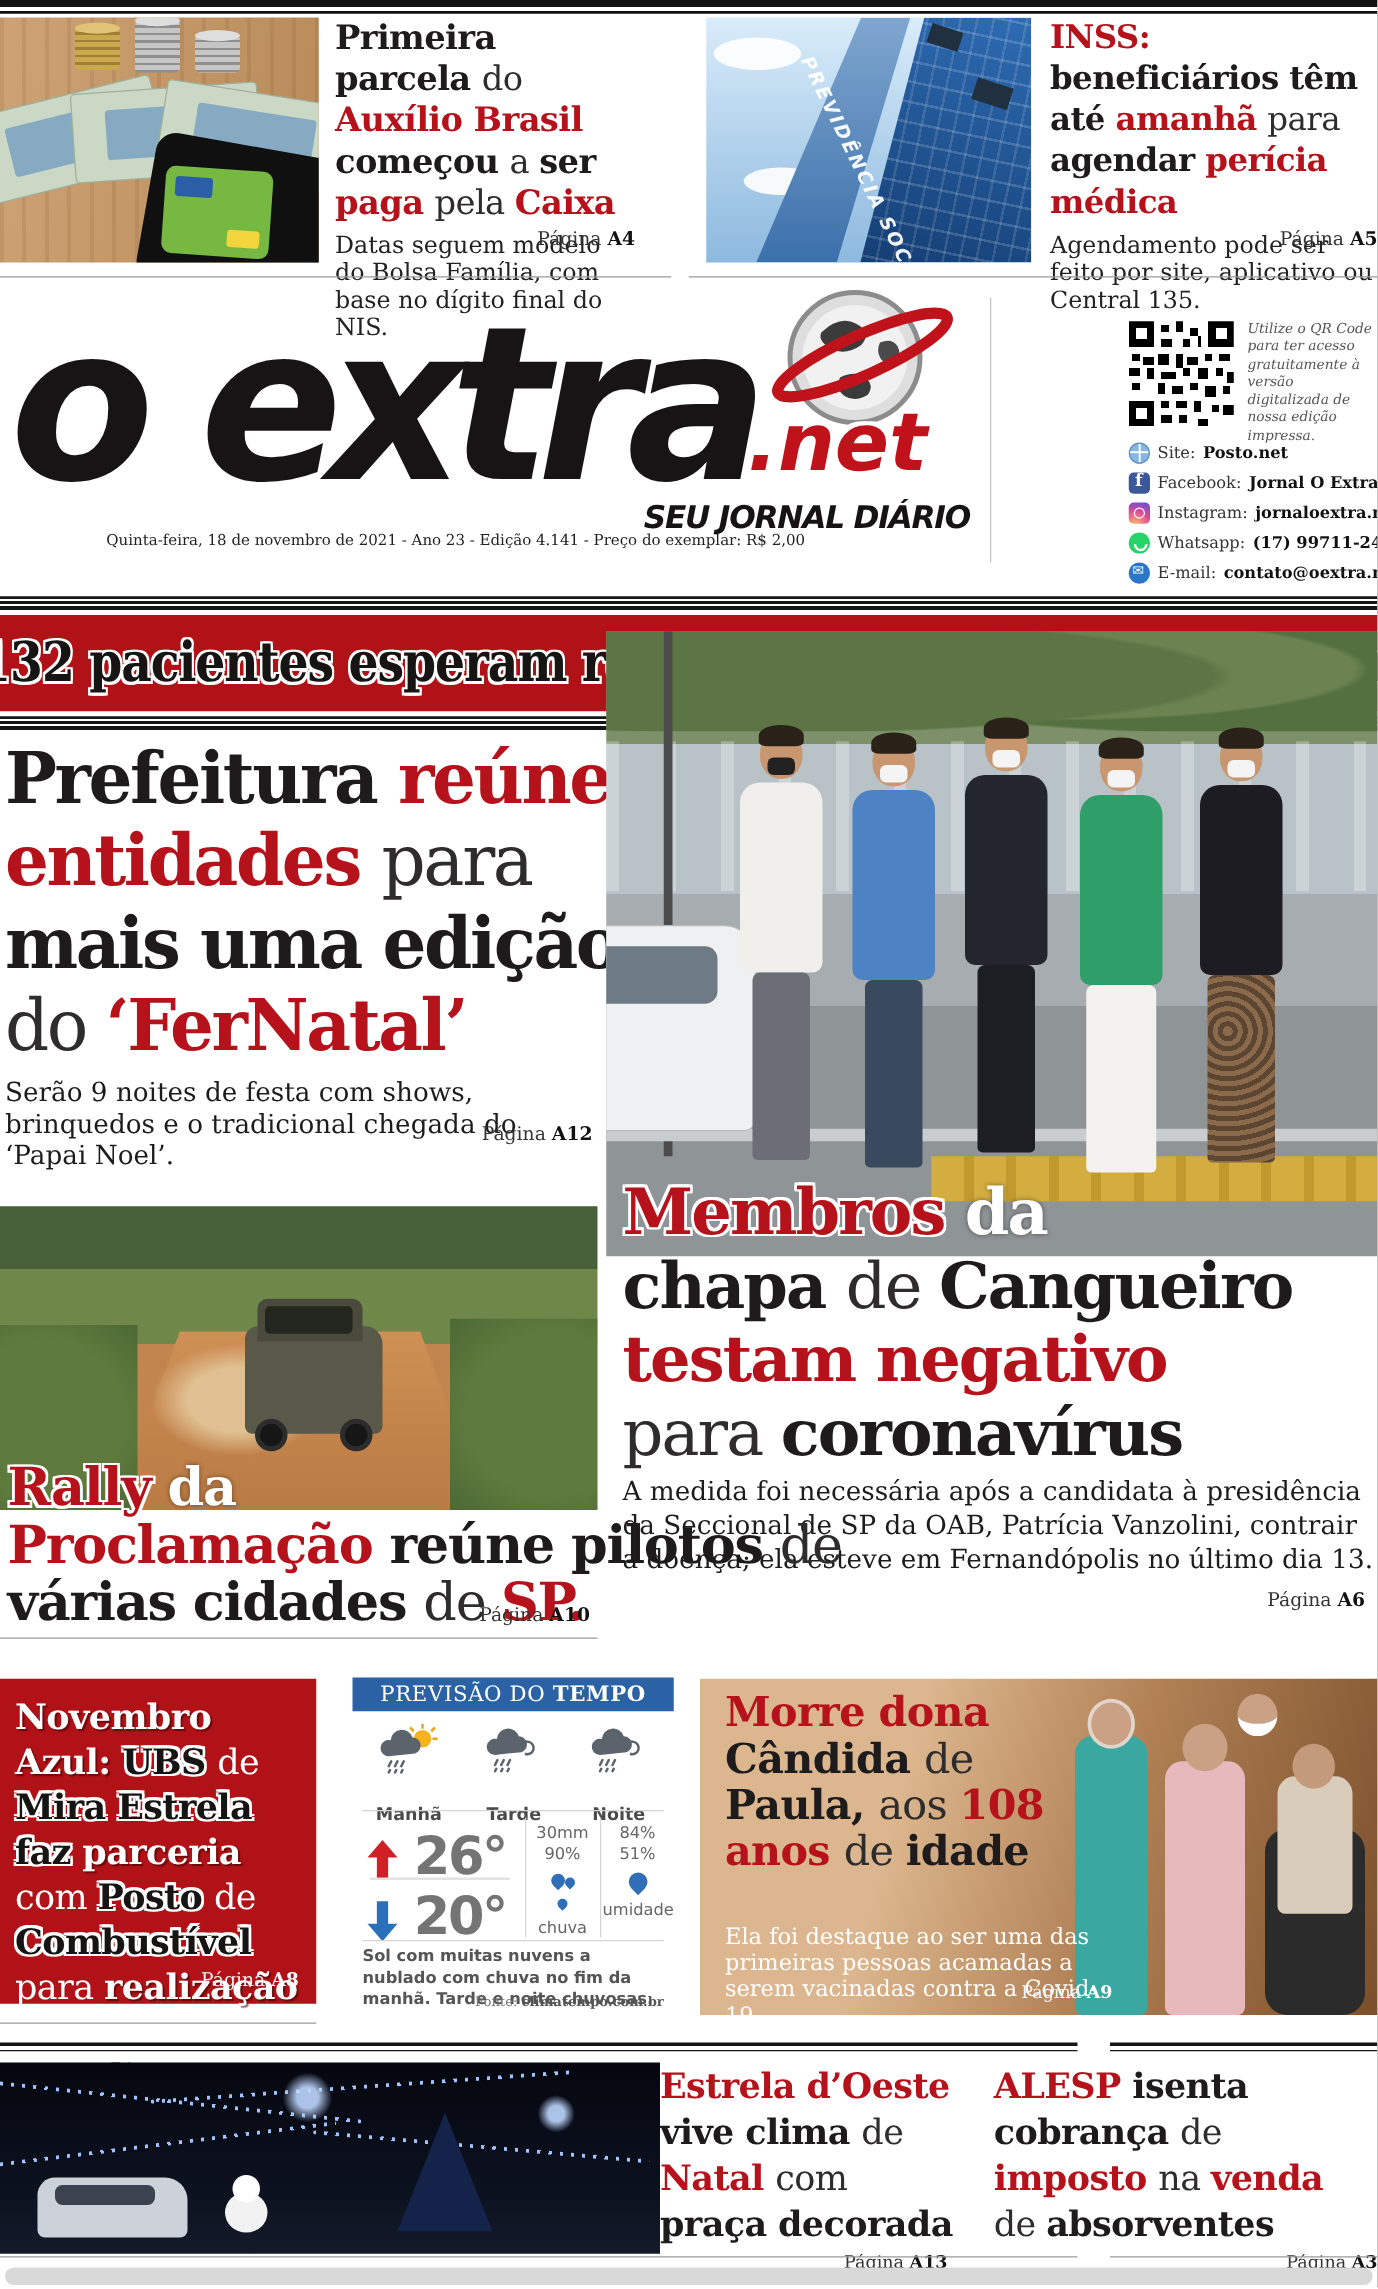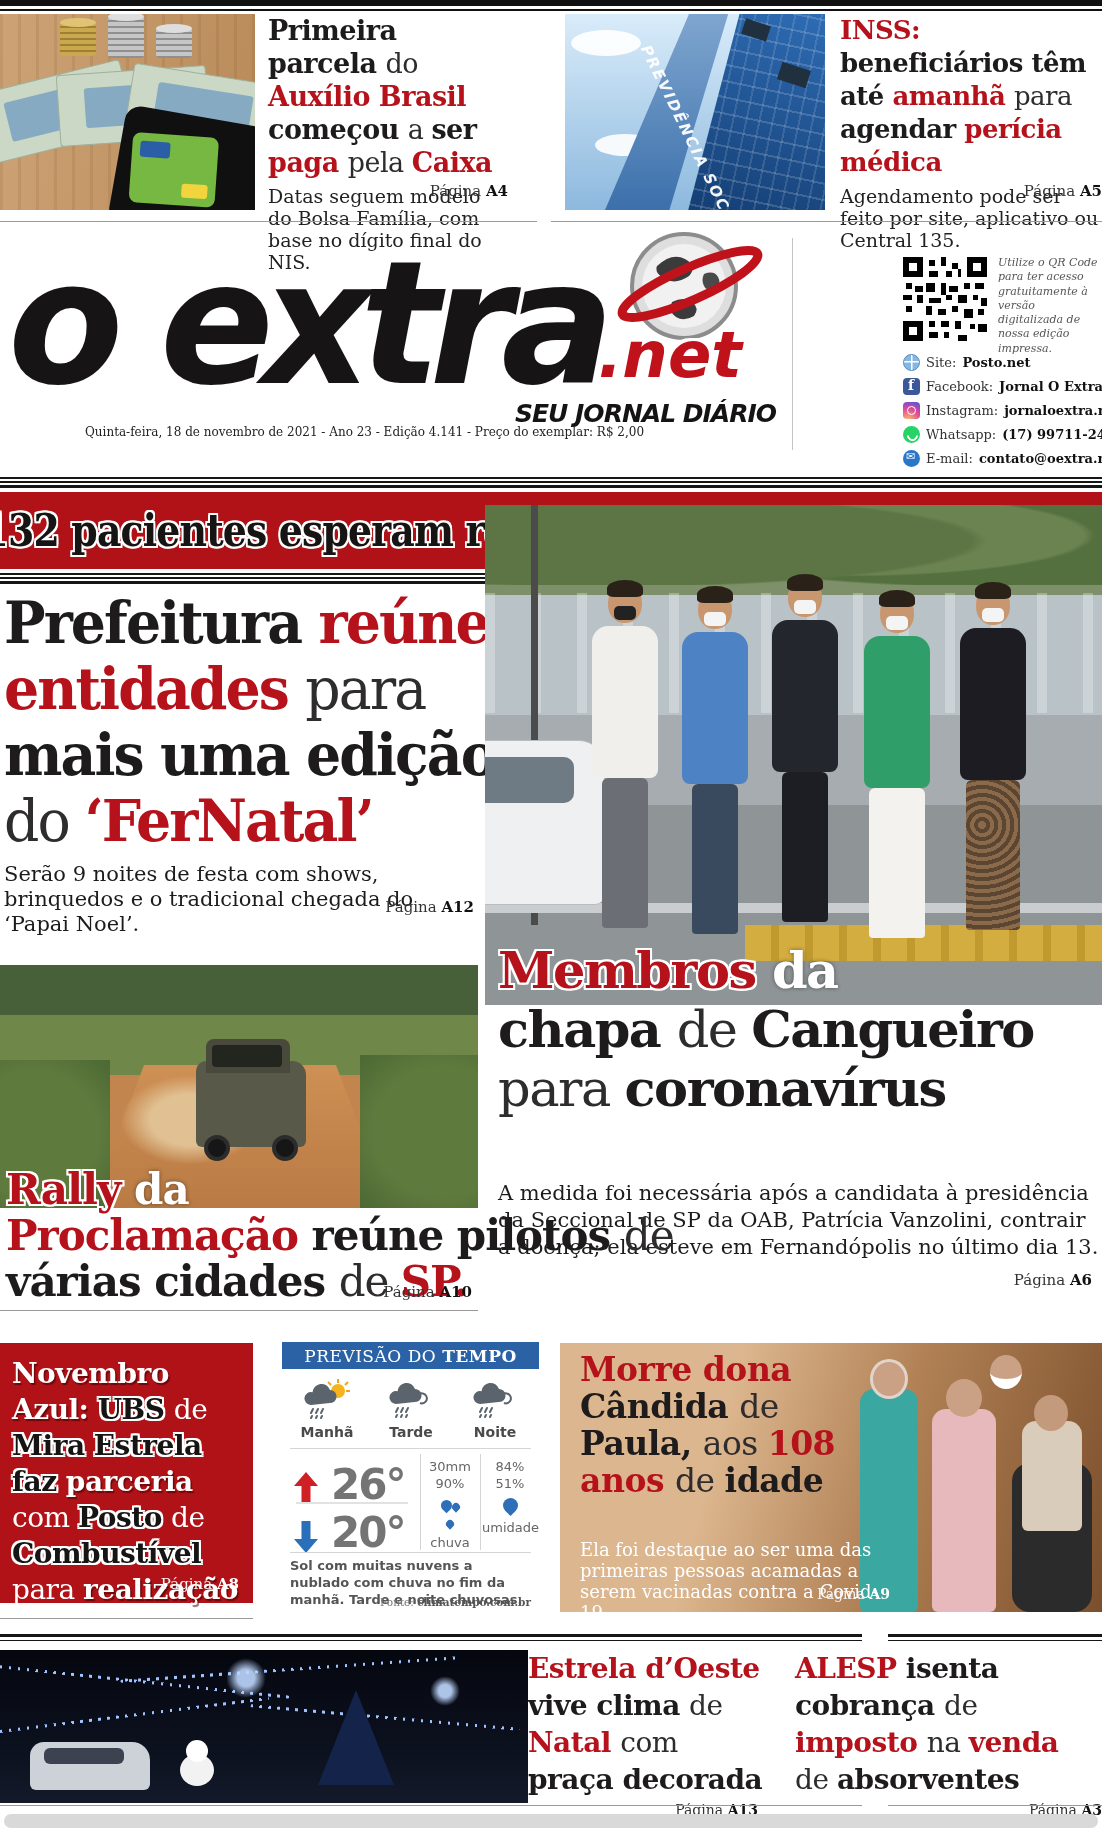--- a/index.html
+++ b/index.html
@@ -136,21 +136,21 @@
   
   .novembro{left:0;top:1343px;width:253px;height:260px;background:var(--banner_red);padding:13px 12px}
   .novembro .txt{font-size:28px;line-height:36px;letter-spacing:-.5px}
   .novembro-pg{position:absolute;right:14px;bottom:10px}
 
   
   .weather{left:282px;top:1342px;width:257px;height:270px;font-family:"DejaVu Sans",sans-serif}
   .w-head{left:0;top:0;width:257px;height:27px;background:var(--weather_blue);color:#fff;display:flex;align-items:center;justify-content:center;font-family:"DejaVu Serif",serif;font-size:17px;letter-spacing:.5px}
   .w-head b{margin-left:6px}
   .w-period{top:36px;width:86px;text-align:center}
-  .w-period .lbl{margin-top:0;font-size:14px;font-weight:bold;color:#4a4a4a}
+  .w-period .lbl{margin-top:20px;font-size:14px;font-weight:bold;color:#4a4a4a}
   .w-hr{left:8px;width:241px;height:1px;background:#d5d5d5}
   .w-vr{width:1px;background:#d5d5d5}
   .temp{font-size:42px;font-weight:bold;color:#747474;letter-spacing:-2px}
   .arrow{position:relative;width:24px;height:33px;display:inline-block}
   .arrow::before{content:"";position:absolute;left:50%;transform:translateX(-50%);top:0;border-left:12px solid transparent;border-right:12px solid transparent;border-bottom:14px solid var(--acol)}
   .arrow::after{content:"";position:absolute;left:50%;transform:translateX(-50%);top:12px;width:9px;height:20px;background:var(--acol)}
   .arrow.down{transform:rotate(180deg)}
   .w-small{font-size:13px;color:#666;text-align:center;line-height:17px}
   .drop{display:inline-block;width:11px;height:11px;background:#2e6fb7;border-radius:50% 50% 50% 0;transform:rotate(-45deg)}
   .drop.big{width:15px;height:15px}
@@ -371,20 +371,21 @@
     <div class="person" style="left:468px;top:80px">
       <div class="head"></div>
       <div class="torso" style="background:#1c1c22"></div>
       <div class="legs" style="background:repeating-radial-gradient(circle at 30% 30%,#8a6a4a 0 4px,#5d4631 4px 8px);width:54px"></div>
     </div>
   </div>
 
   <div class="abs membros-head">
     <div class="mh-line"><span class="seg-rh">Membros </span><span class="seg-wh">da</span></div>
     <div class="mh-line"><span class="seg-k">chapa </span><span class="seg-l">de </span><span class="seg-k">Cangueiro</span></div>
+    <div class="mh-line"><span class="seg-r">testam negativo</span></div>
     <div class="mh-line"><span class="seg-l">para </span><span class="seg-k">coronavírus</span></div>
   </div>
   <div class="abs membros-body">
     <span>A medida foi necessária após a candidata à presidência da Seccional de SP da OAB, Patrícia Vanzolini, contrair a doença; ela esteve em Fernandópolis no último dia 13.</span>
     <span class="pg membros-pg"><span>Página</span> <b>A6</b></span>
   </div>
 
   <div class="abs rally-photo">
     <div class="abs rp-road"></div>
     <div class="abs rp-grass-l"></div>

